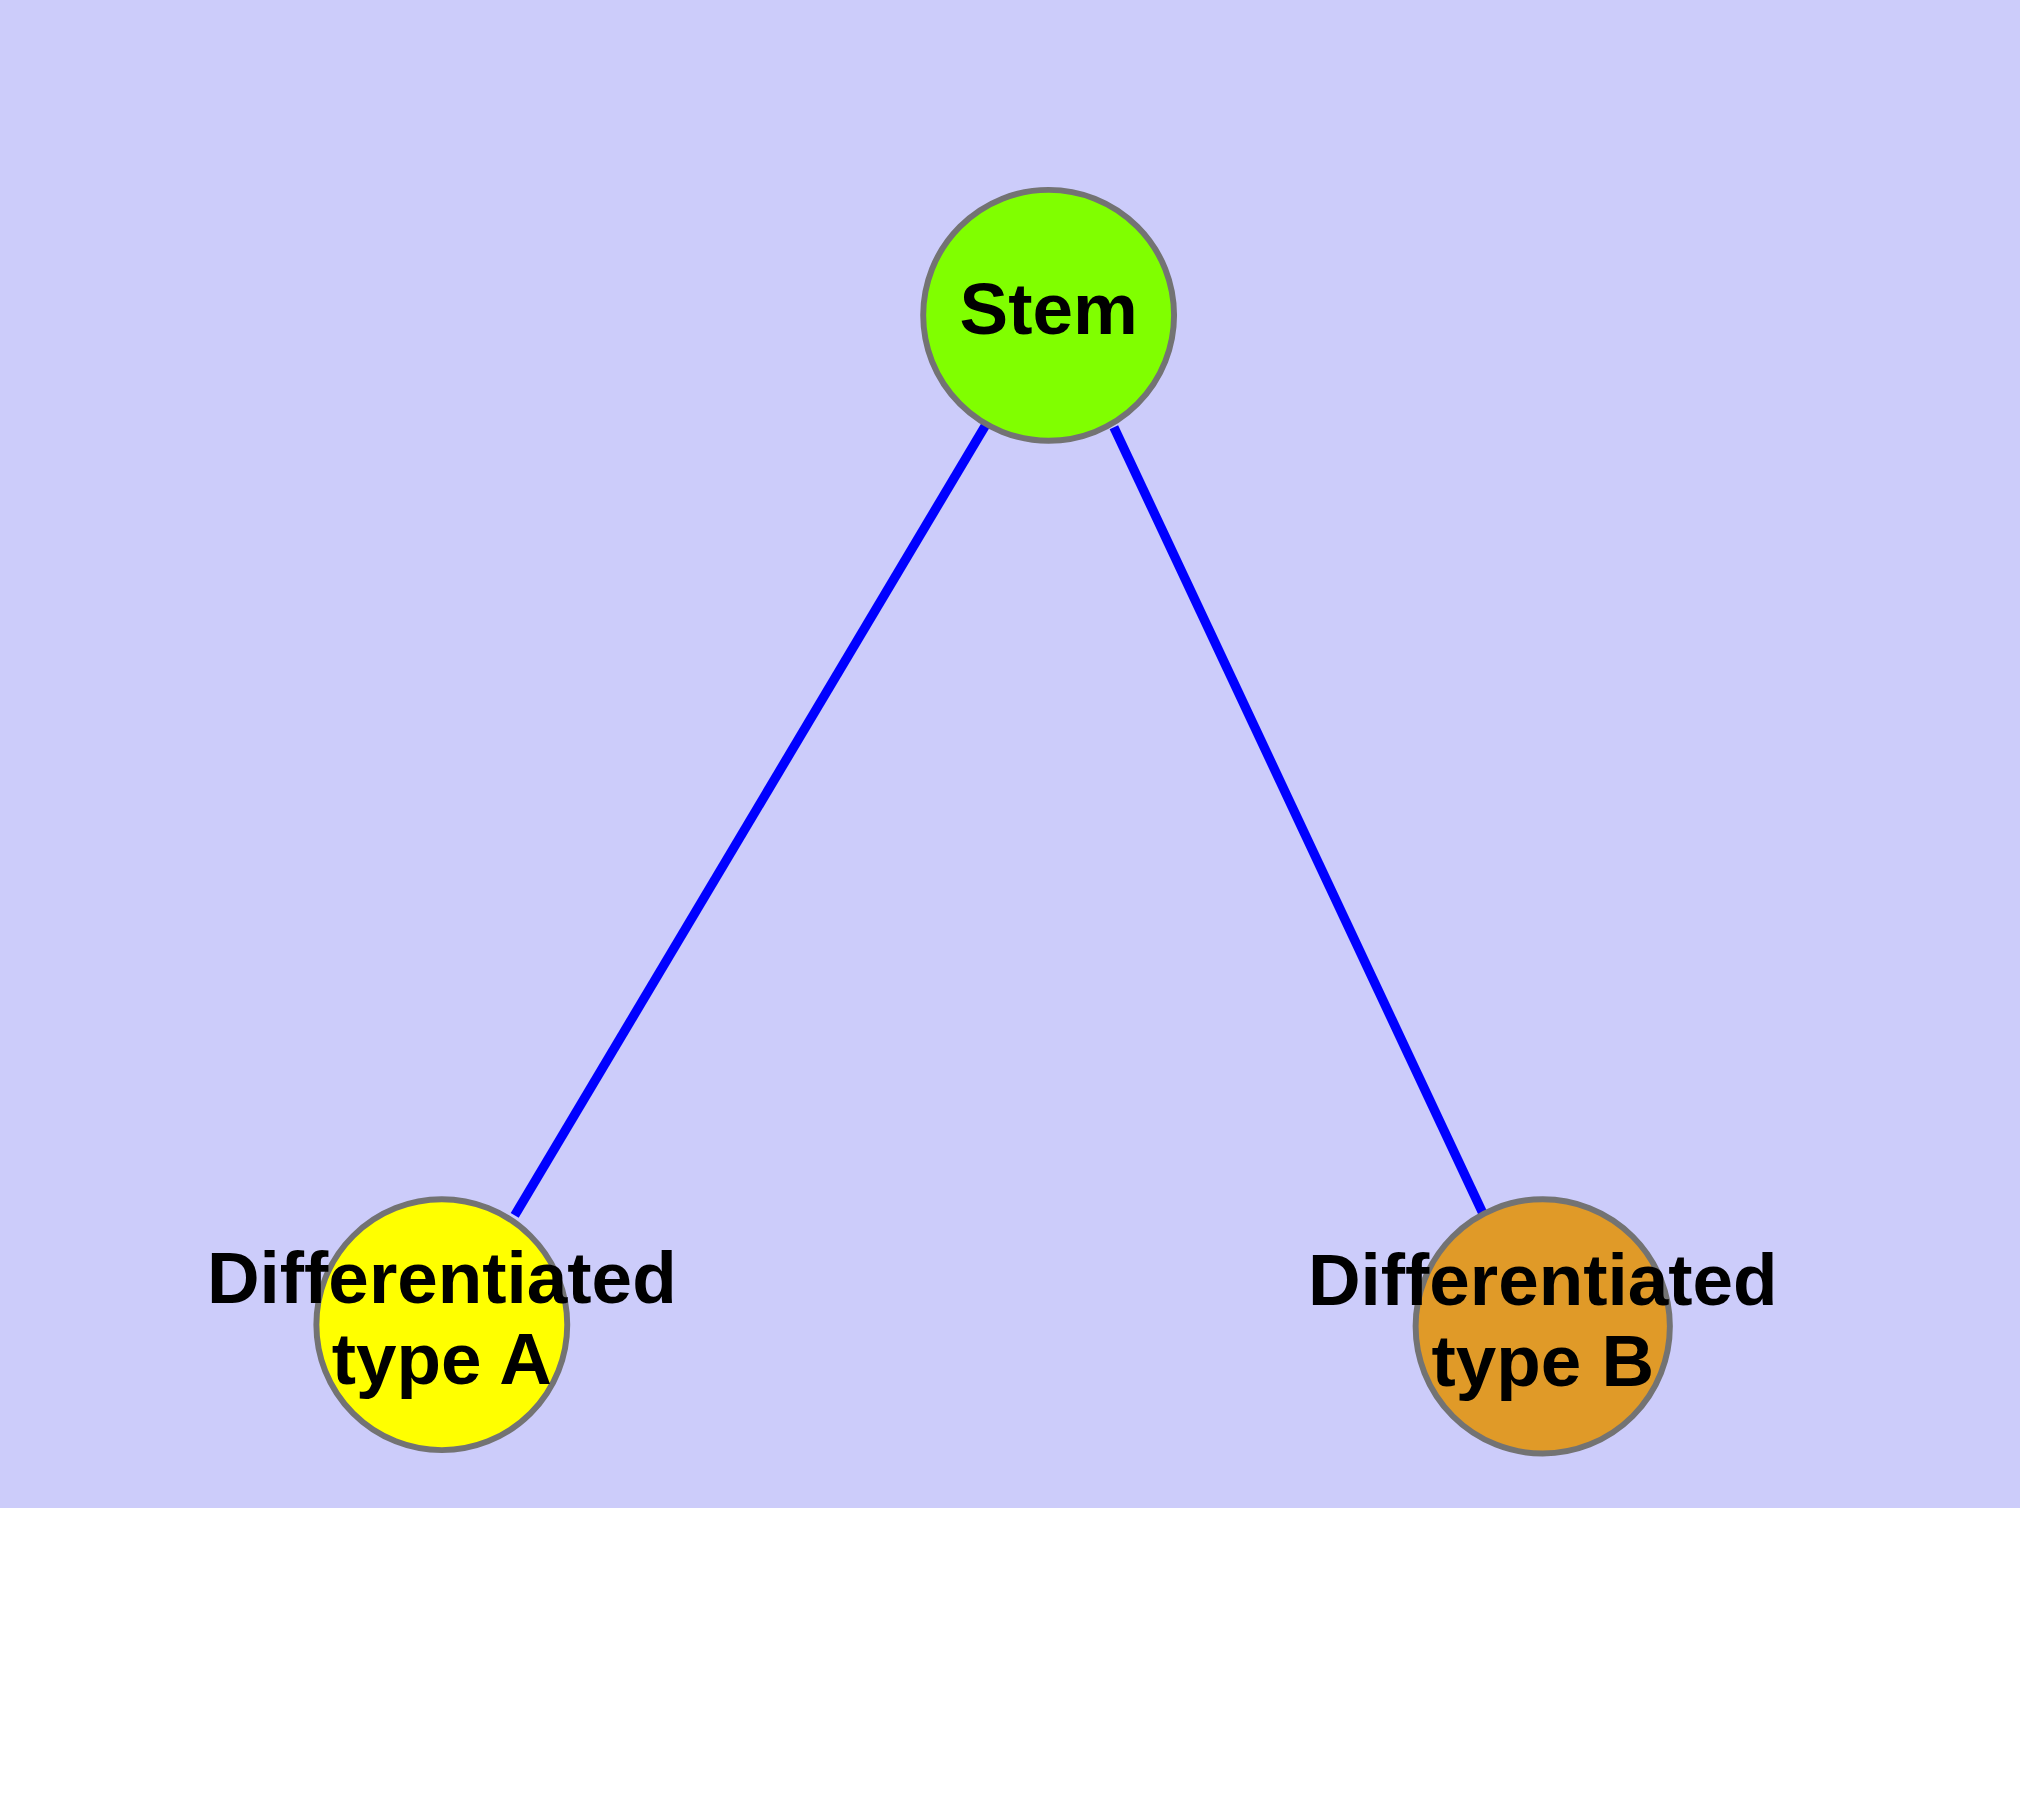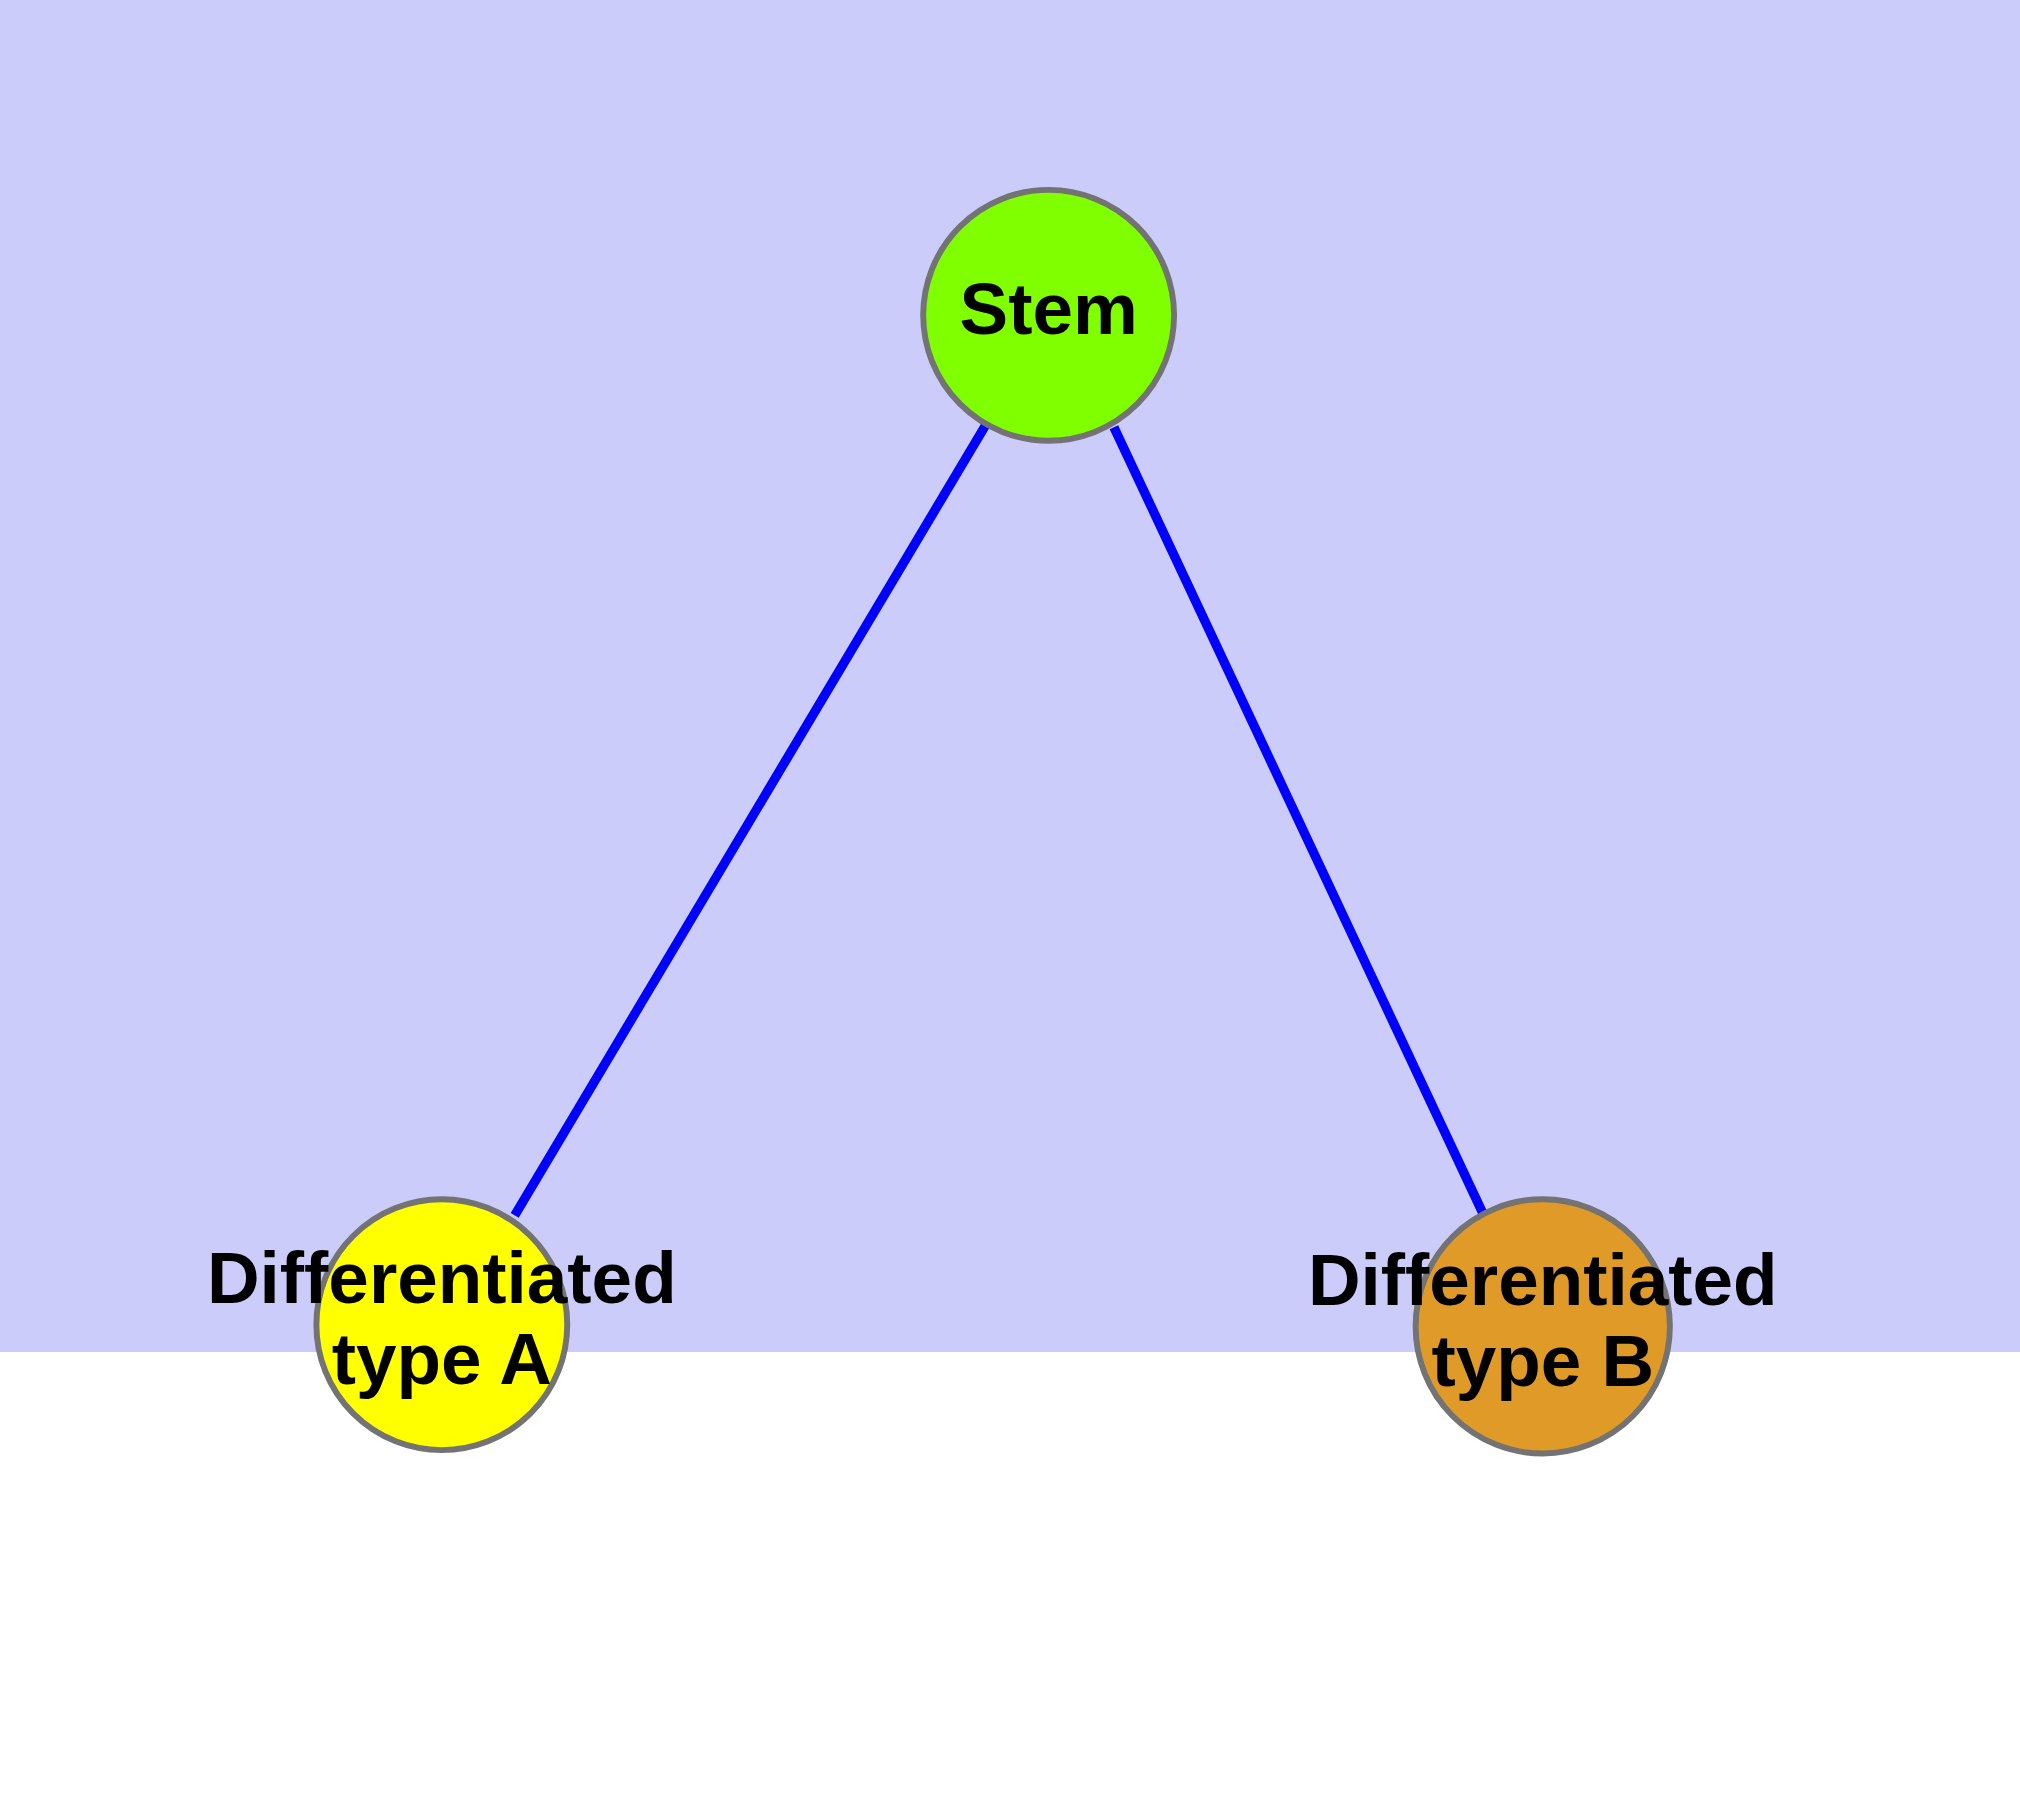--- a/index.html
+++ b/index.html
@@ -9,21 +9,21 @@
   }
   body {
     width: 2021px;
     height: 1812px;
     overflow: hidden;
     font-family: "Liberation Sans", "DejaVu Sans", sans-serif;
   }
   #graph-canvas {
     position: relative;
     width: 2021px;
-    height: 1352px;
+    height: 1508px;
     background: #ccccfa;
   }
   #graph-svg {
     position: absolute;
     top: 0;
     left: 0;
     width: 2021px;
     height: 1812px;
     display: block;
   }

